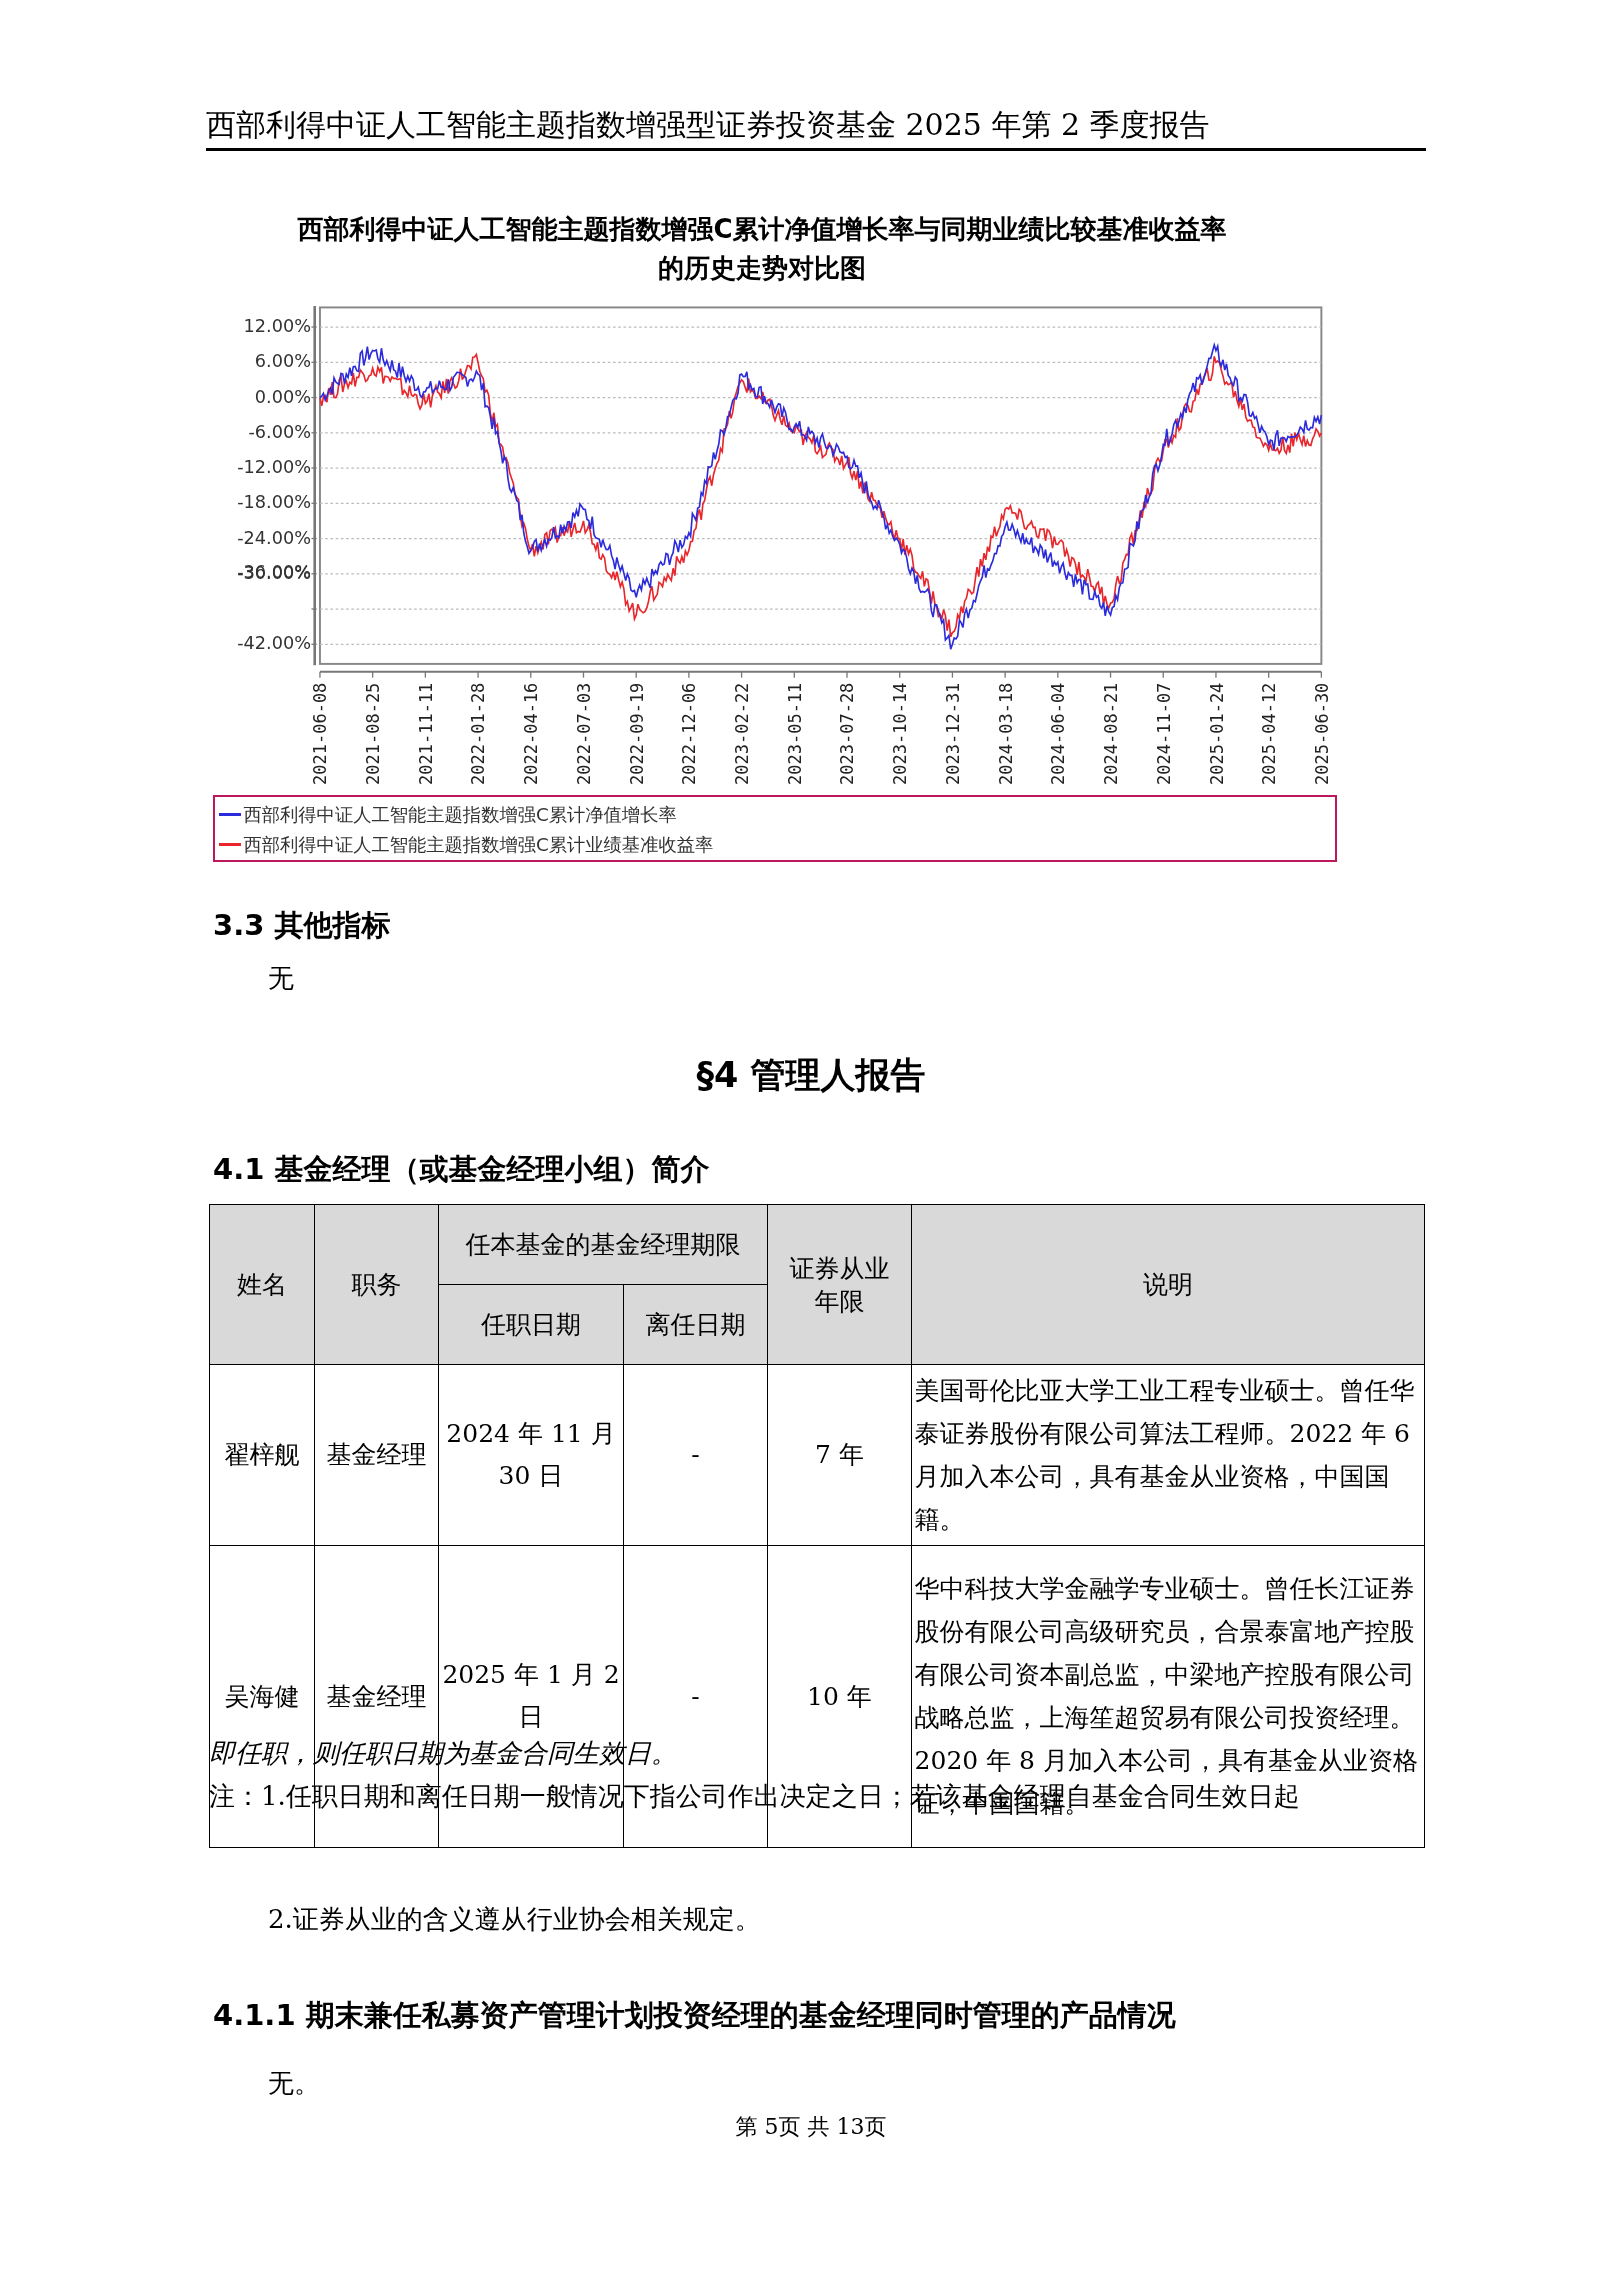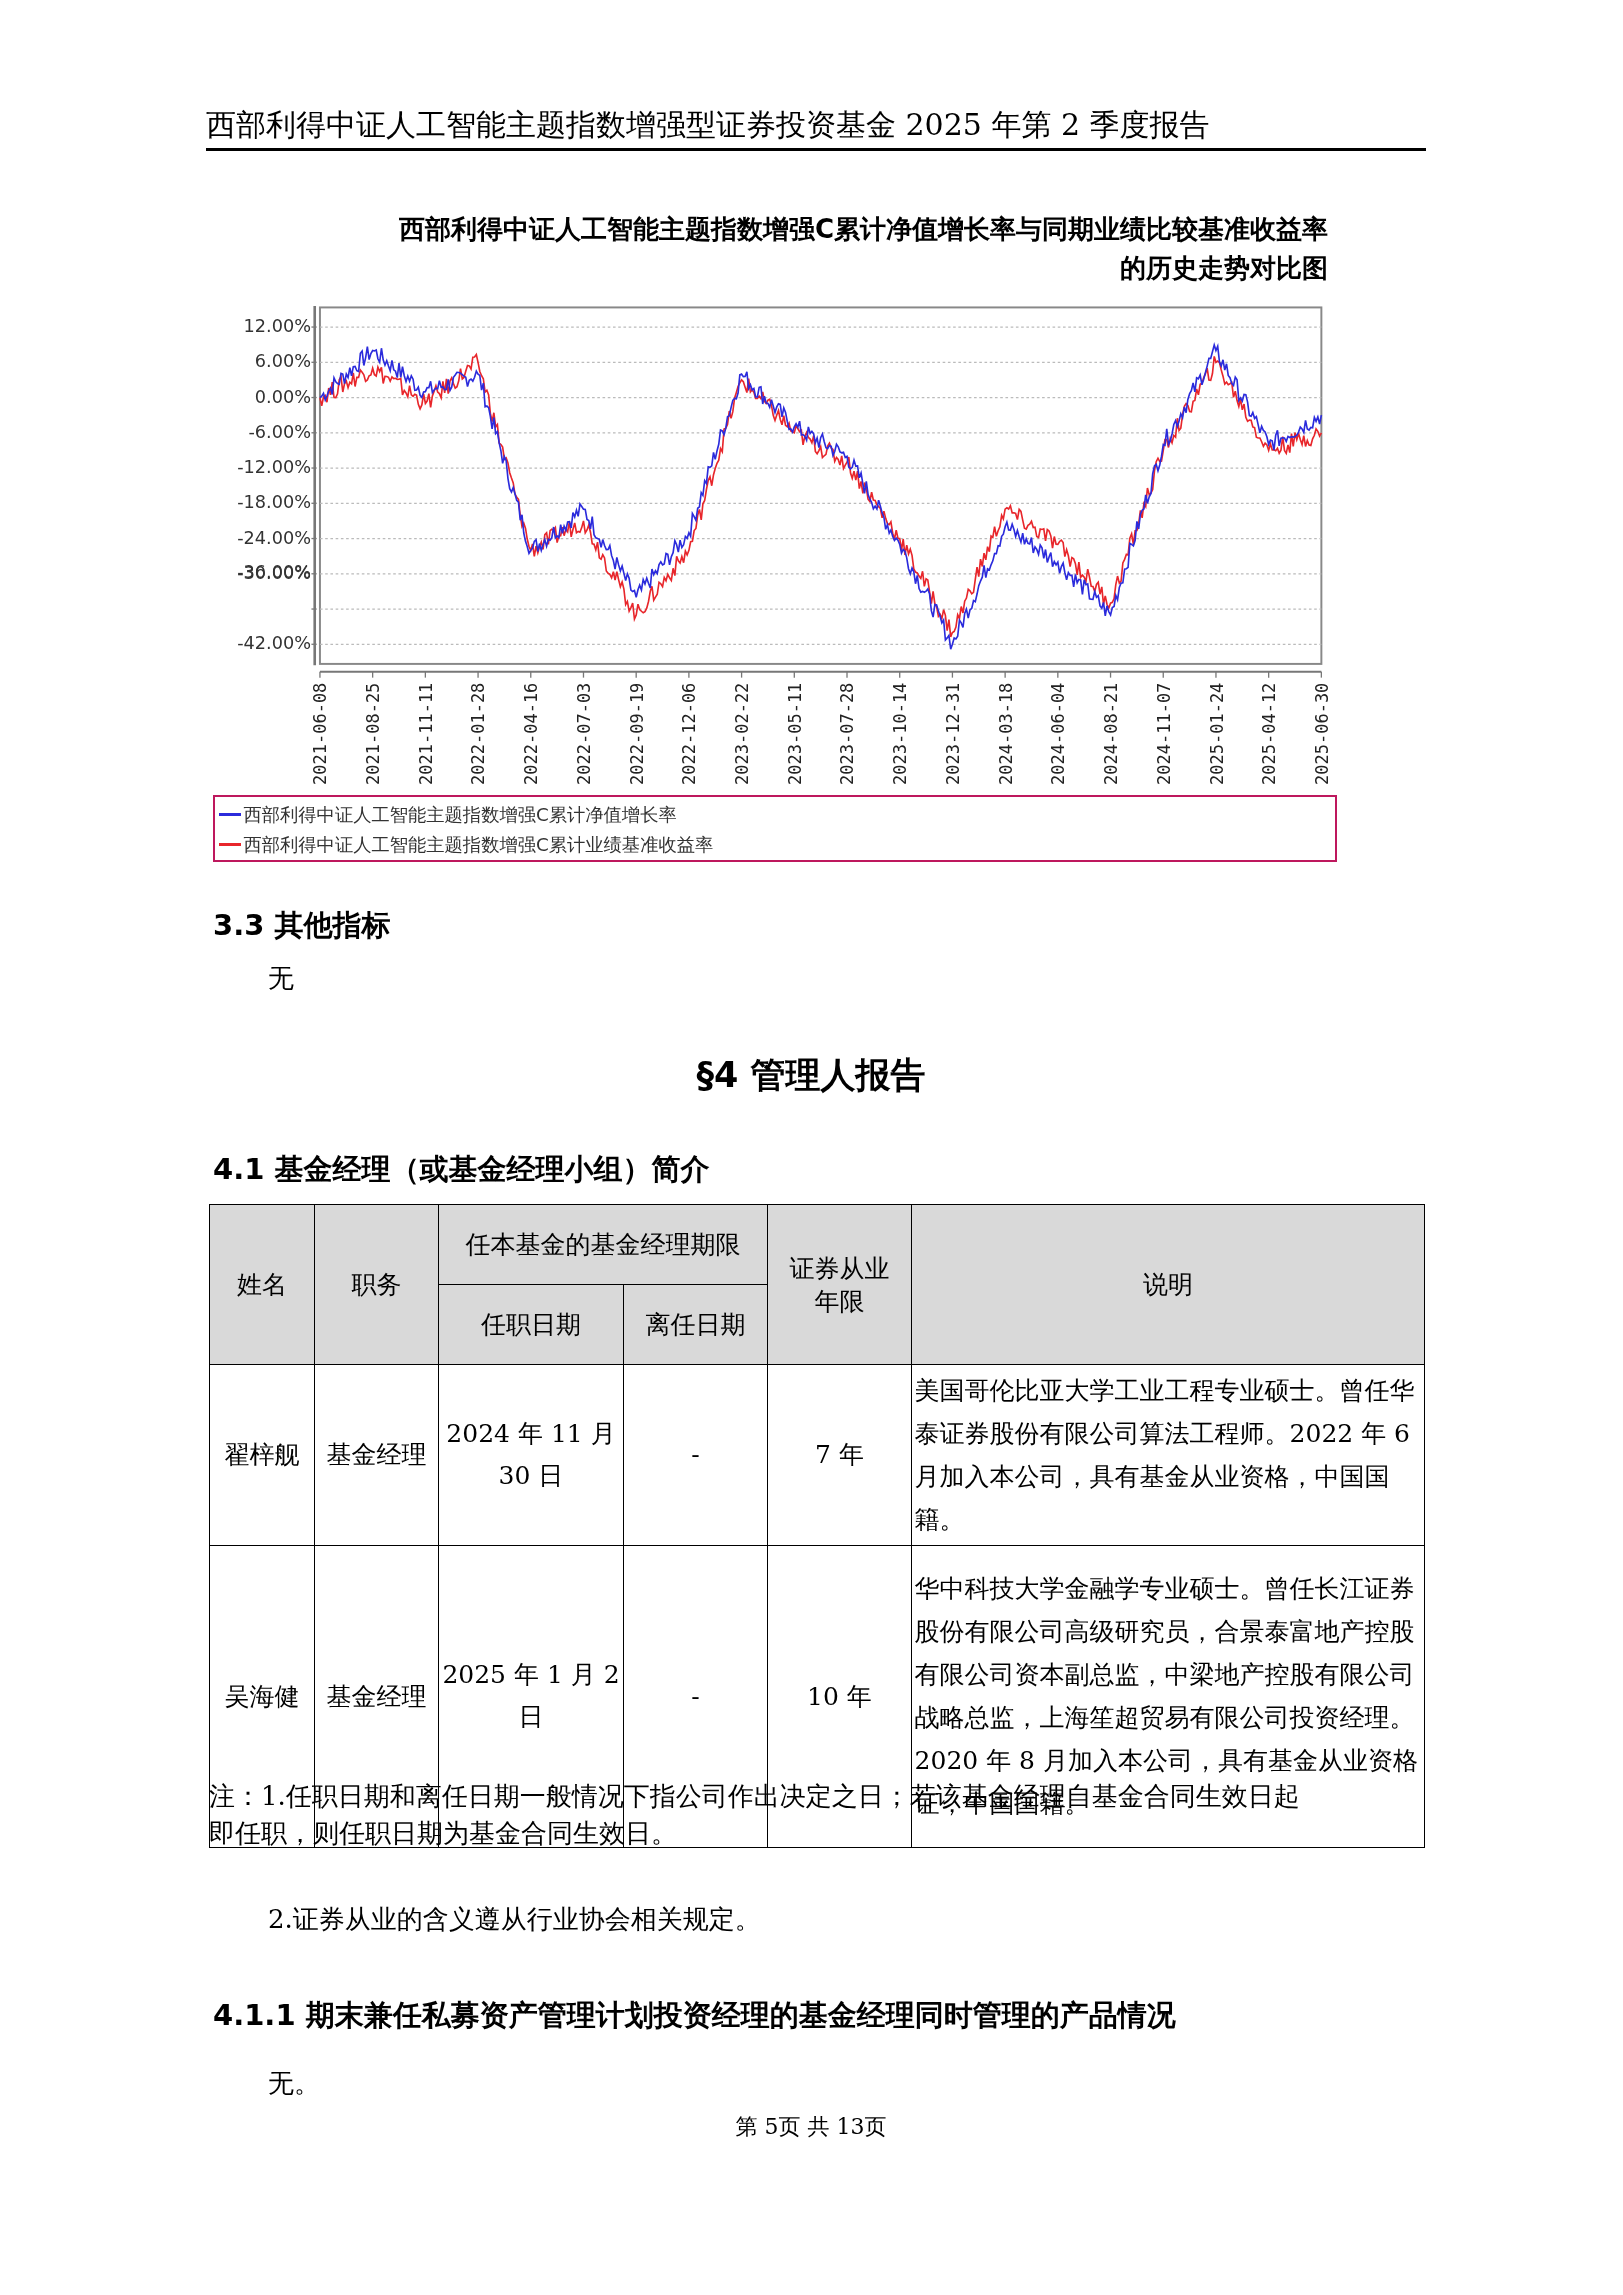--- a/index.html
+++ b/index.html
@@ -1,20 +1,20 @@
 <!DOCTYPE html>
 <html style="font-size:10.5px"><head>
 <meta charset="utf-8">
 <style>
   html,body{margin:0;padding:0;background:#fff;}
   body{width:1623px;height:2295px;position:relative;overflow:hidden;font-family:"DejaVu Serif","Liberation Serif",serif;color:#000;}
   .abs{position:absolute;}
   .hdr{left:206px;top:105px;width:1220px;text-align:left;font-size:30px;line-height:39px;}
   .hdr-rule{left:206px;top:148px;width:1220px;height:2.6px;background:#000;}
-  .ctitle{left:196px;width:1132px;text-align:right;font-size:26px;font-weight:bold;font-family:"DejaVu Sans","Liberation Sans",sans-serif;line-height:37px;}
+  .ctitle{left:196px;width:1132px;text-align:center;font-size:26px;font-weight:bold;font-family:"DejaVu Sans","Liberation Sans",sans-serif;line-height:37px;}
   .ytick{font-family:"DejaVu Sans","Liberation Sans",sans-serif;font-size:17.7px;color:#333;text-align:right;width:111px;left:200px;}
   .xlab{font-family:"DejaVu Sans Mono","Liberation Mono",monospace;font-size:17px;color:#222;transform-origin:0 0;transform:rotate(-90deg);white-space:nowrap;}
   .legend{left:213px;top:795px;width:1124px;height:67px;border:2px solid #be185d;box-sizing:border-box;}
   .leg-item{position:absolute;left:3.9px;font-family:"DejaVu Sans","Liberation Sans",sans-serif;font-size:18.3px;color:#333;display:flex;align-items:center;}
   .leg-sw{width:22px;height:2.6px;margin-right:2.6px;}
   .h2{left:213px;font-size:29px;font-weight:bold;font-family:"DejaVu Sans","Liberation Sans",sans-serif;}
   .body{font-size:26px;}
   .h1{left:196px;width:1230px;text-align:center;font-size:35px;font-weight:bold;font-family:"DejaVu Sans","Liberation Sans",sans-serif;}
   table.mgr{position:absolute;left:209px;top:1204px;width:1216px;border-collapse:collapse;font-size:25px;}
   table.mgr td,table.mgr th{border:1.3px solid #000;text-align:center;vertical-align:middle;font-weight:normal;padding:0 2.6px;}
@@ -172,20 +172,20 @@
     <td>基金经理</td>
     <td style="line-height:42px;">2025 年 1 月 2 日</td>
     <td>-</td>
     <td>10 年</td>
     <td class="desc">华中科技大学金融学专业硕士。曾任长江证券股份有限公司高级研究员，合景泰富地产控股有限公司资本副总监，中梁地产控股有限公司战略总监，上海笙超贸易有限公司投资经理。2020 年 8 月加入本公司，具有基金从业资格证，中国国籍。</td>
   </tr>
 </tbody>
   </table>
 
 <div class="abs note" style="top:1779px;">注：1.任职日期和离任日期一般情况下指公司作出决定之日；若该基金经理自基金合同生效日起</div>
-<div class="abs note" style="top:1816px;">即任职，则任职日期为基金合同生效日。</div>
+<div class="abs note" style="top:1736px;font-style:italic;">即任职，则任职日期为基金合同生效日。</div>
 <div class="abs note" style="left:268px;top:1902px;">2.证券从业的含义遵从行业协会相关规定。</div>
 
 <div class="abs h2" style="top:1996px;">4.1.1 期末兼任私募资产管理计划投资经理的基金经理同时管理的产品情况</div>
 <div class="abs body" style="left:268px;top:2066px;">无。</div>
 
 <div class="abs footer" style="top:2112px;">第 5页 共 13页</div>
 
 
 </body></html>

